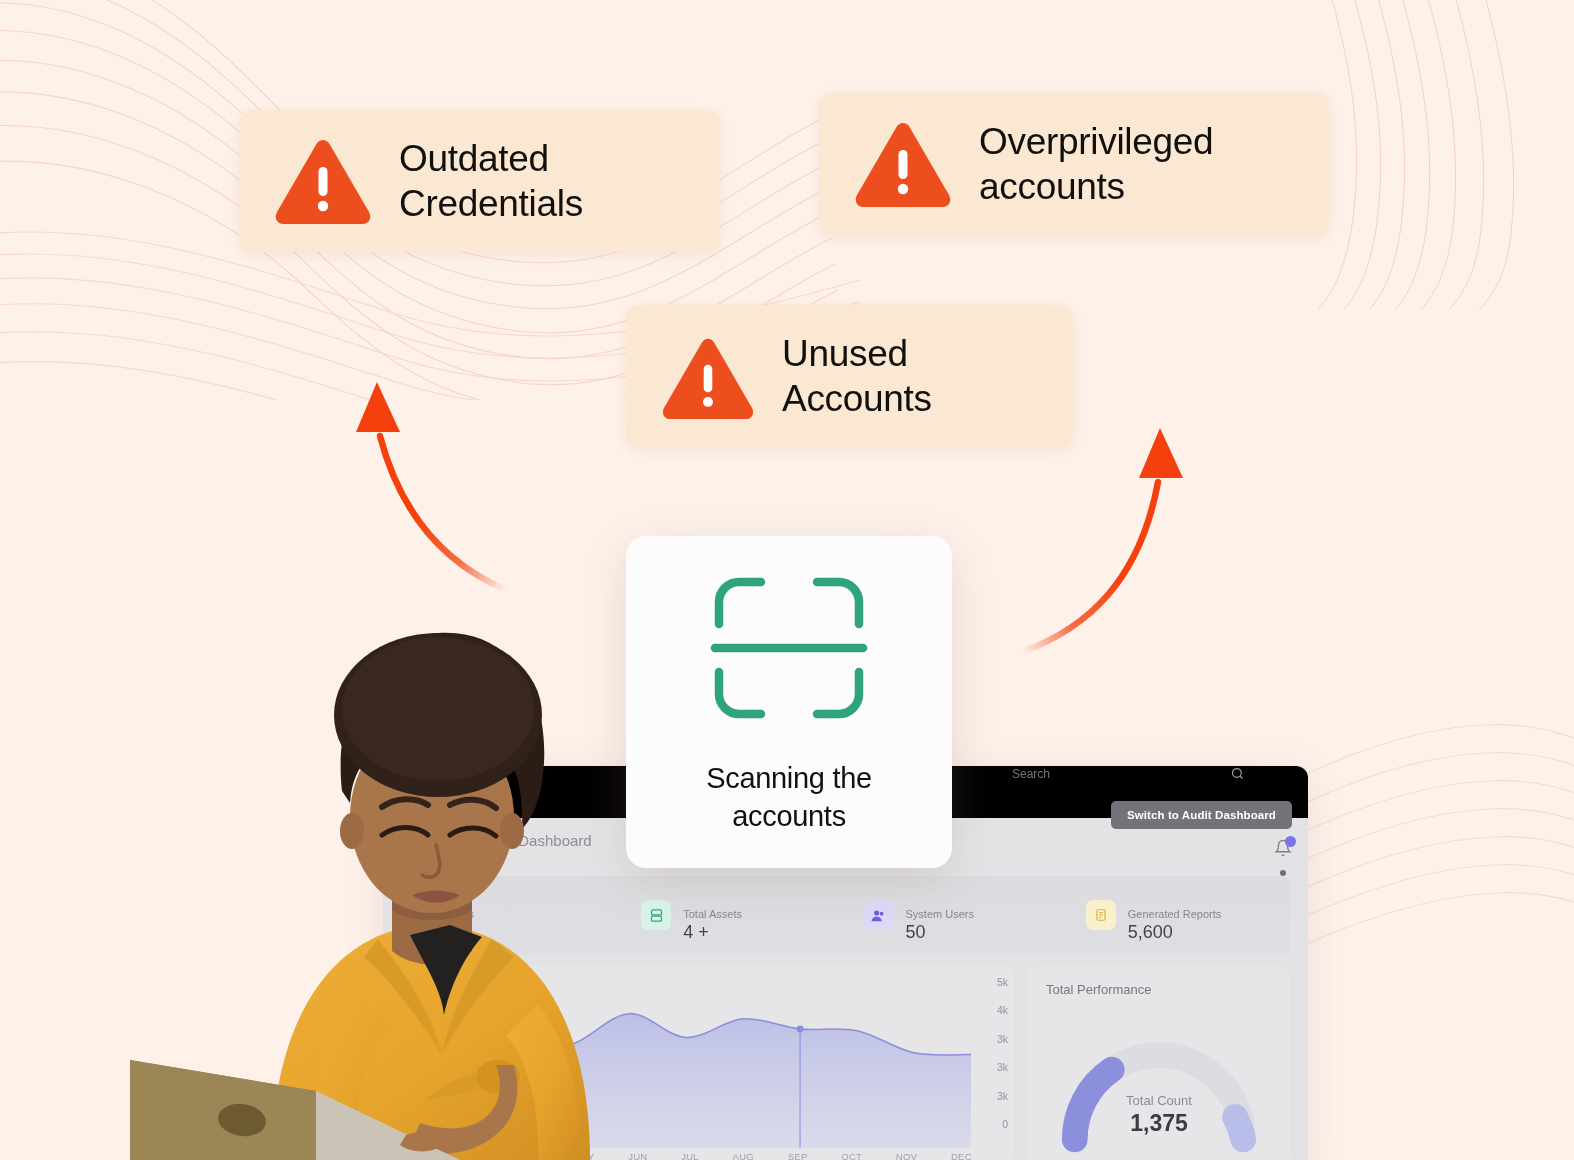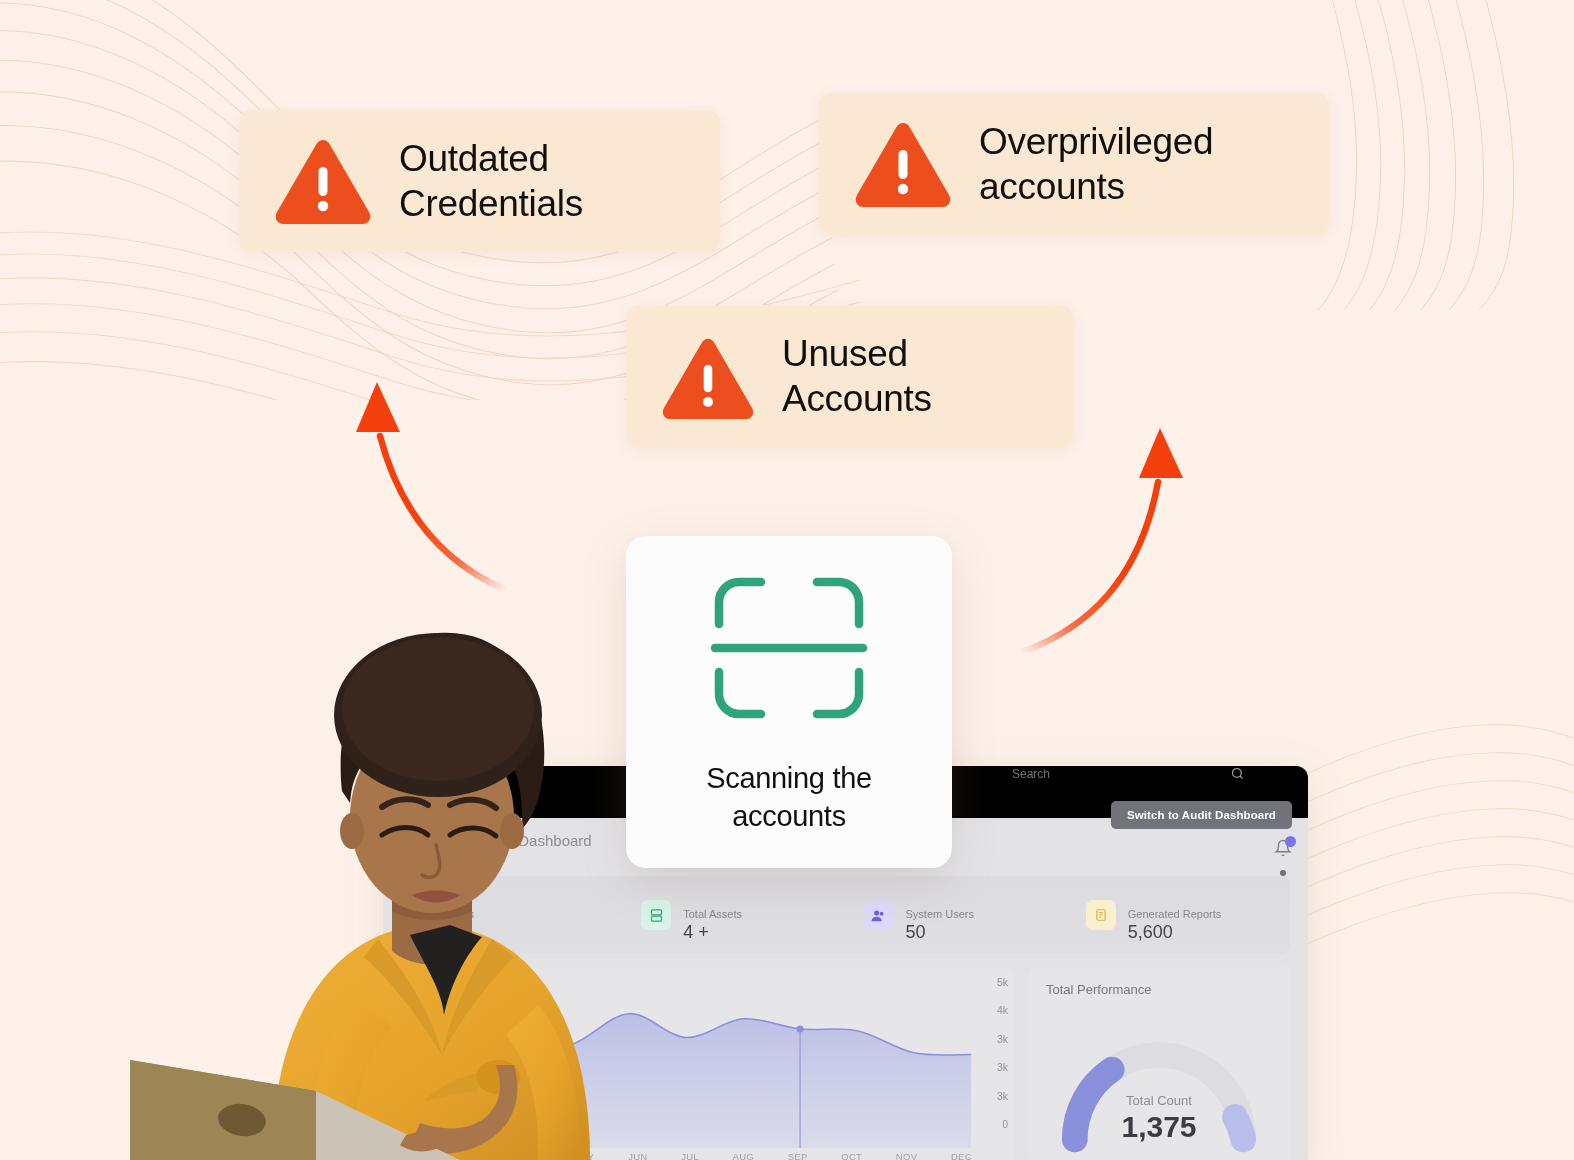--- a/index.html
+++ b/index.html
@@ -116,21 +116,21 @@
     border-radius: 10px;
     padding: 16px 18px;
   }
   #perf-title { font-size: 13px; color: #77777f; font-weight: 500; }
   #gauge-wrap { position: relative; margin-top: 18px; height: 140px; }
   #gauge-center {
     position: absolute; left: 0; right: 0; top: 78px;
     text-align: center;
   }
   #gauge-center .gl { font-size: 13px; color: #8b8b94; }
-  #gauge-center .gv { font-size: 30px; color: #3c3c45; font-weight: 700; margin-top: 2px; }
+  #gauge-center .gv { font-size: 23px; color: #3c3c45; font-weight: 700; margin-top: 2px; }
 
   .yaxis {
     position: absolute; right: 6px; top: 10px; bottom: 36px;
     width: 26px;
     display: flex; flex-direction: column; justify-content: space-between;
     align-items: flex-end;
   }
   .yaxis span { font-size: 10.5px; color: #92929b; }
   .xaxis {
     position: absolute; left: 10px; right: 42px; bottom: 4px;

